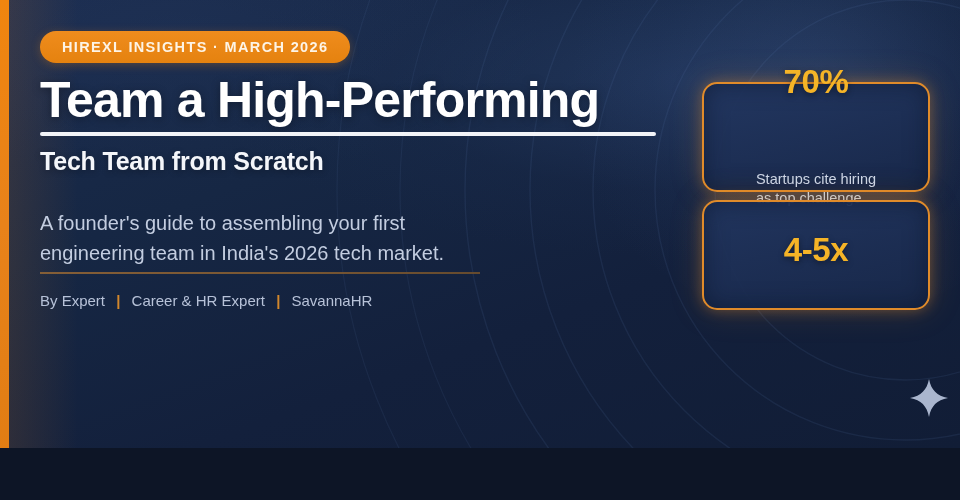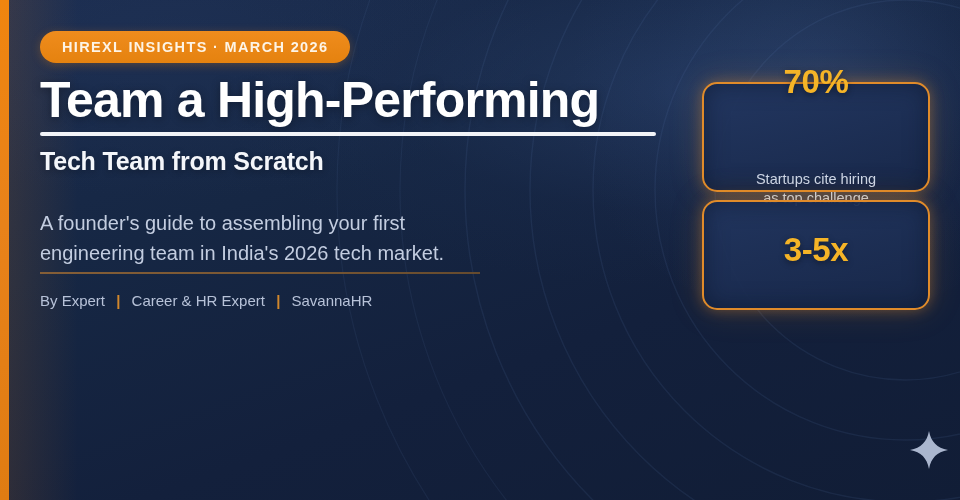--- a/index.html
+++ b/index.html
@@ -6,21 +6,21 @@
     margin: 0;
     padding: 0;
     background: #0d1526;
   }
   body {
     font-family: "Liberation Sans", sans-serif;
   }
   #canvas {
     position: relative;
     width: 960px;
-    height: 500px;
+    height: 448px;
     overflow: hidden;
     background: #14532d;
   }
 
   
   .bg-base {
     position: absolute;
     inset: 0;
     background:
       radial-gradient(ellipse 70% 55% at 72% 18%, rgba(52,78,128,0.38) 0%, rgba(30,48,86,0.16) 45%, rgba(20,34,63,0) 72%),
@@ -192,21 +192,20 @@
     letter-spacing: -0.4px;
     color: #f5b427;
     line-height: 1;
     margin-bottom: 9px;
     text-shadow: 0 2px 6px rgba(0,0,0,0.40);
   }
   .stat-caption {
     font-size: 14.5px;
     color: #cdd7e8;
     line-height: 1.28;
-    text-align: center;
     margin-top: 22px;
   }
 
   
   .footer-url {
     position: absolute;
     right: 34px;
     bottom: 26px;
     font-size: 15px;
     color: #b9c4da;
@@ -276,21 +275,21 @@
     <div class="stat-card">
       <div class="stat-value">70%</div>
       <div class="stat-caption">
         <div>Startups cite hiring</div>
         <div>as top challenge</div>
       </div>
     </div>
 
 
     <div class="stat-card">
-      <div class="stat-value">3-5x</div>
+      <div class="stat-value">4-5x</div>
     </div>
 
   </div>
 
 
   <svg class="sparkle" viewBox="0 0 44 44">
     <path d="M22 3 C24.2 14.2 29.8 19.8 41 22 C29.8 24.2 24.2 29.8 22 41 C19.8 29.8 14.2 24.2 3 22 C14.2 19.8 19.8 14.2 22 3 Z" fill="#aab6ce"></path>
   </svg>
 
 </div>

